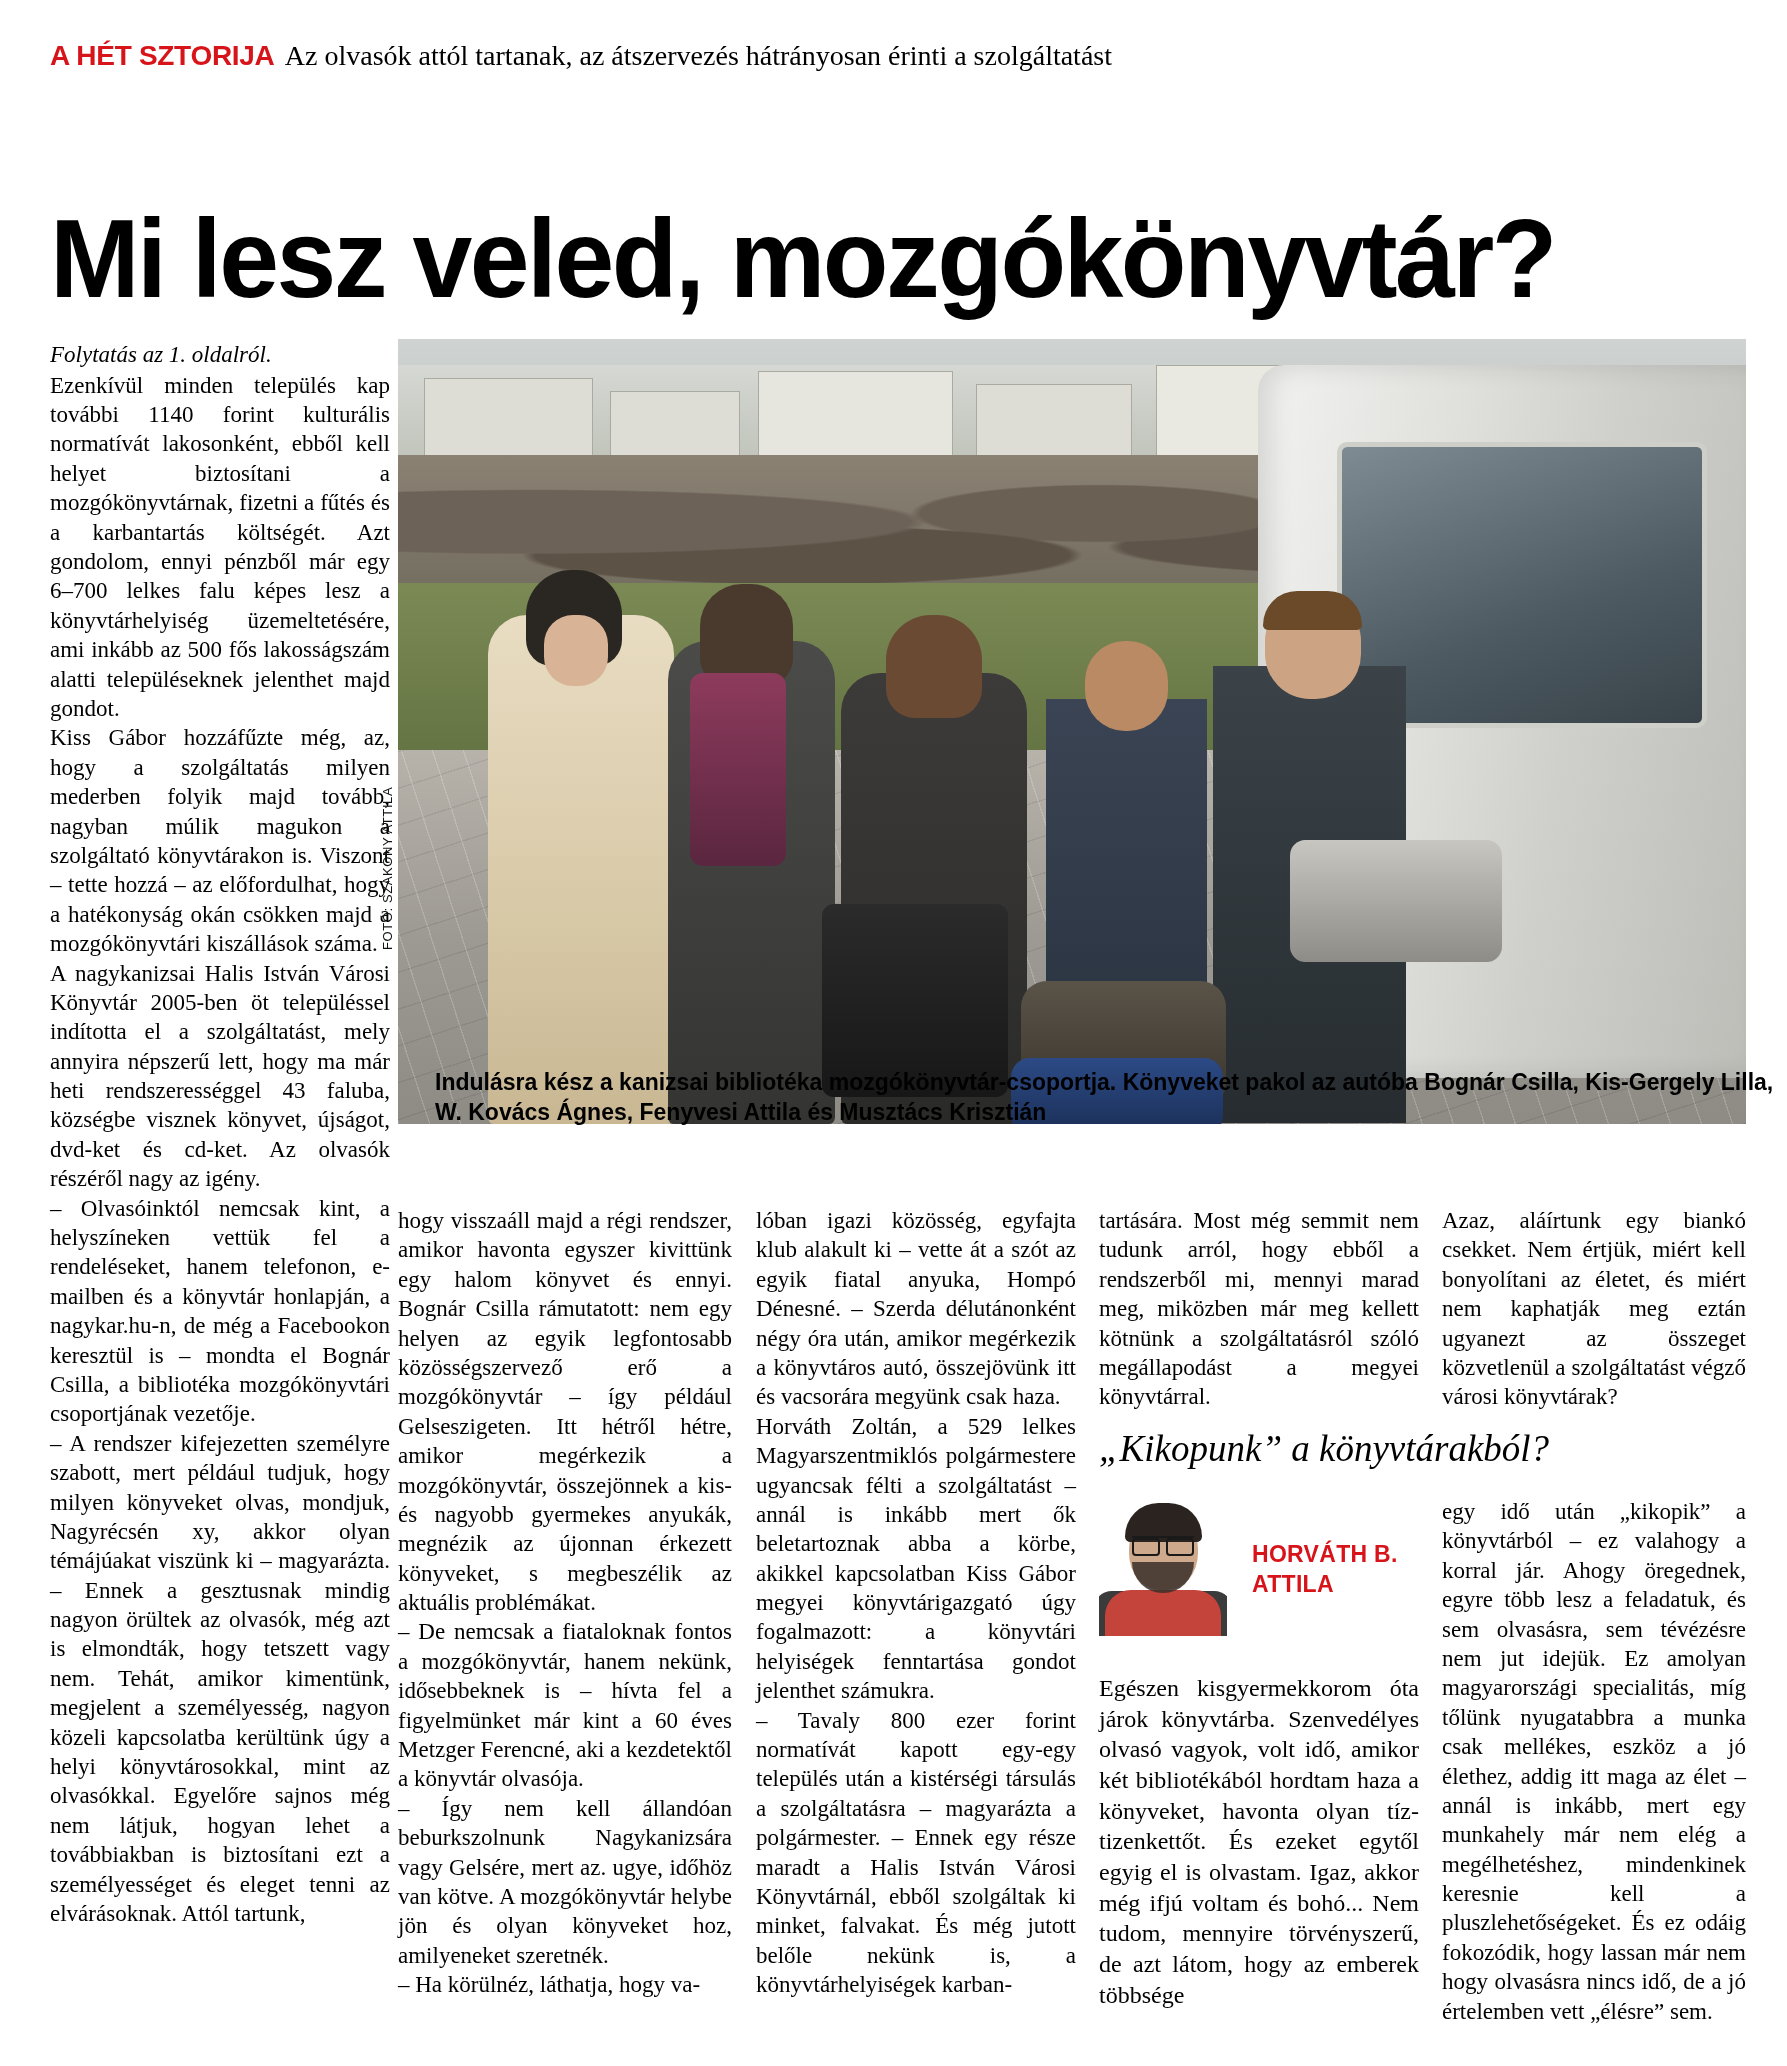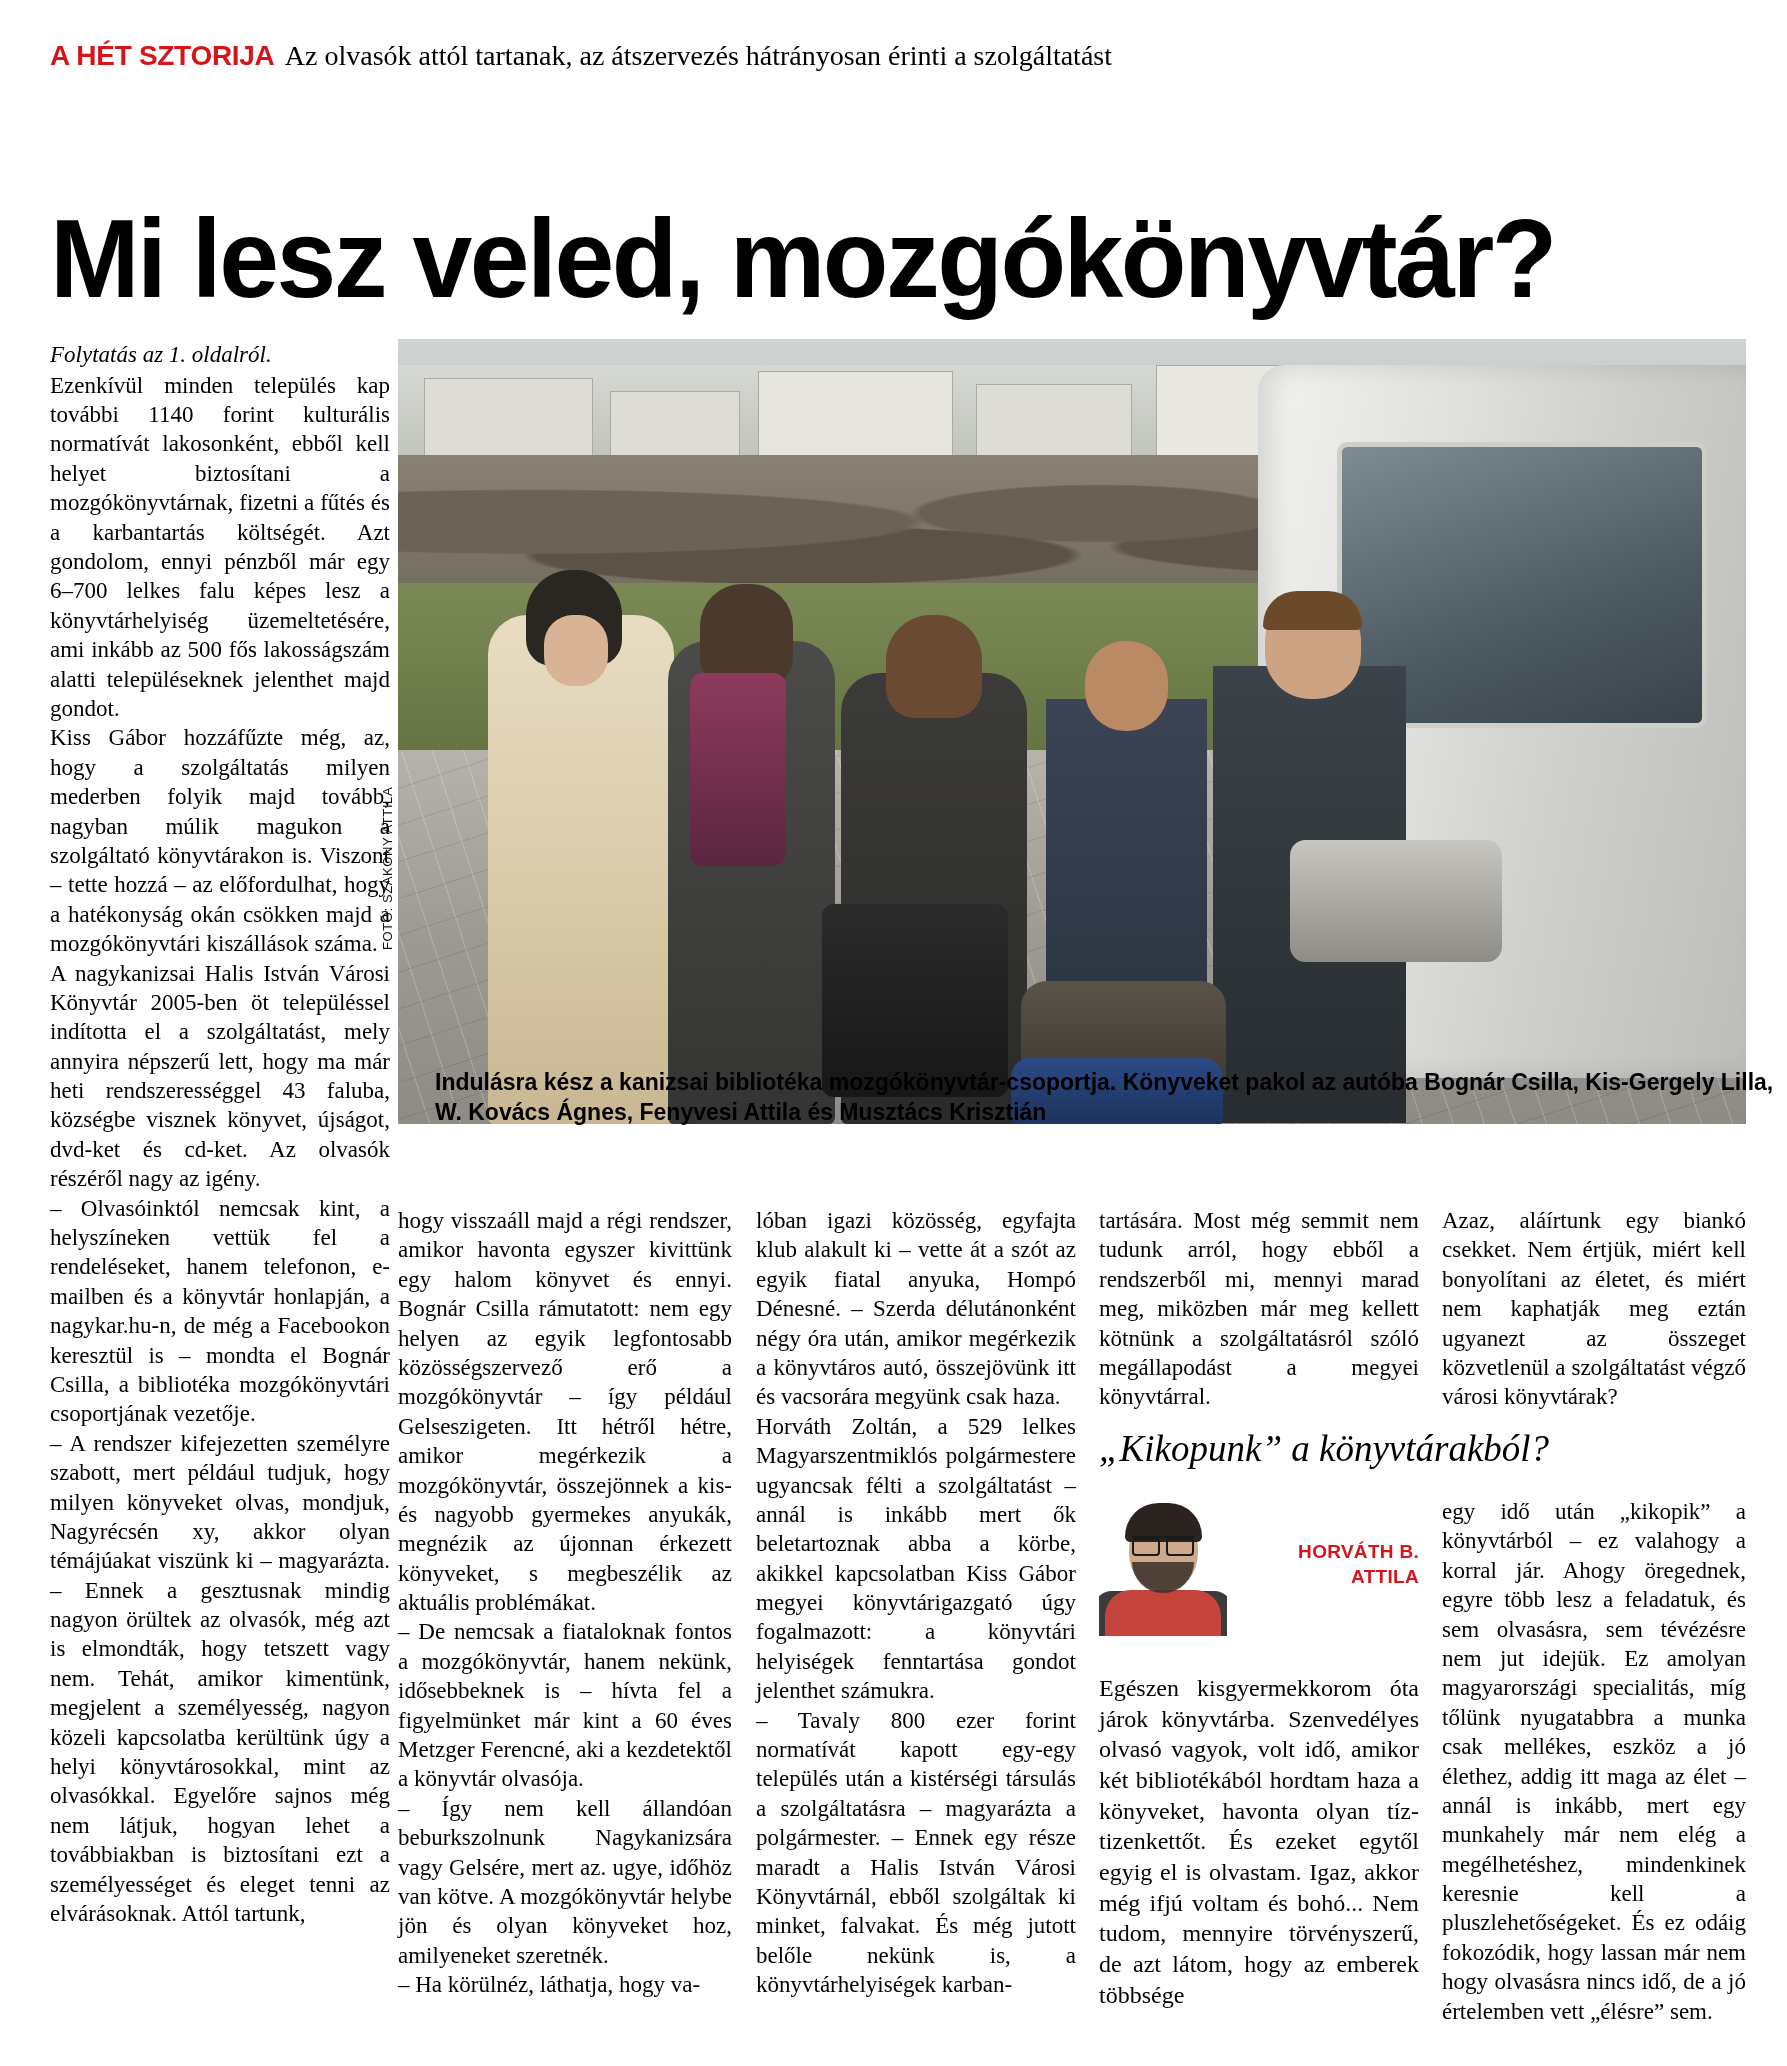--- a/index.html
+++ b/index.html
@@ -271,25 +271,24 @@
     position: absolute; right: -6.4px; top: 96px; width: 71px; height: 51px;
     background: #3b3b3b; border-radius: 0 19px 0 0;
   }
   .byline-name {
     position: absolute;
     left: 1252px;
     top: 1540px;
     width: 167px;
     font-family: "Liberation Sans", sans-serif;
     font-weight: bold;
-    font-size: 19px;
+    font-size: 23px;
     line-height: 1.3;
     color: #d7141a;
     letter-spacing: 0.3px;
-    text-align: right;
   }
   .col-side-left {
     position: absolute;
     left: 1099px;
     top: 1649px;
     width: 320px;
     font-size: 24px;
     line-height: 1.278;
     text-align: justify;
     hyphens: auto;

